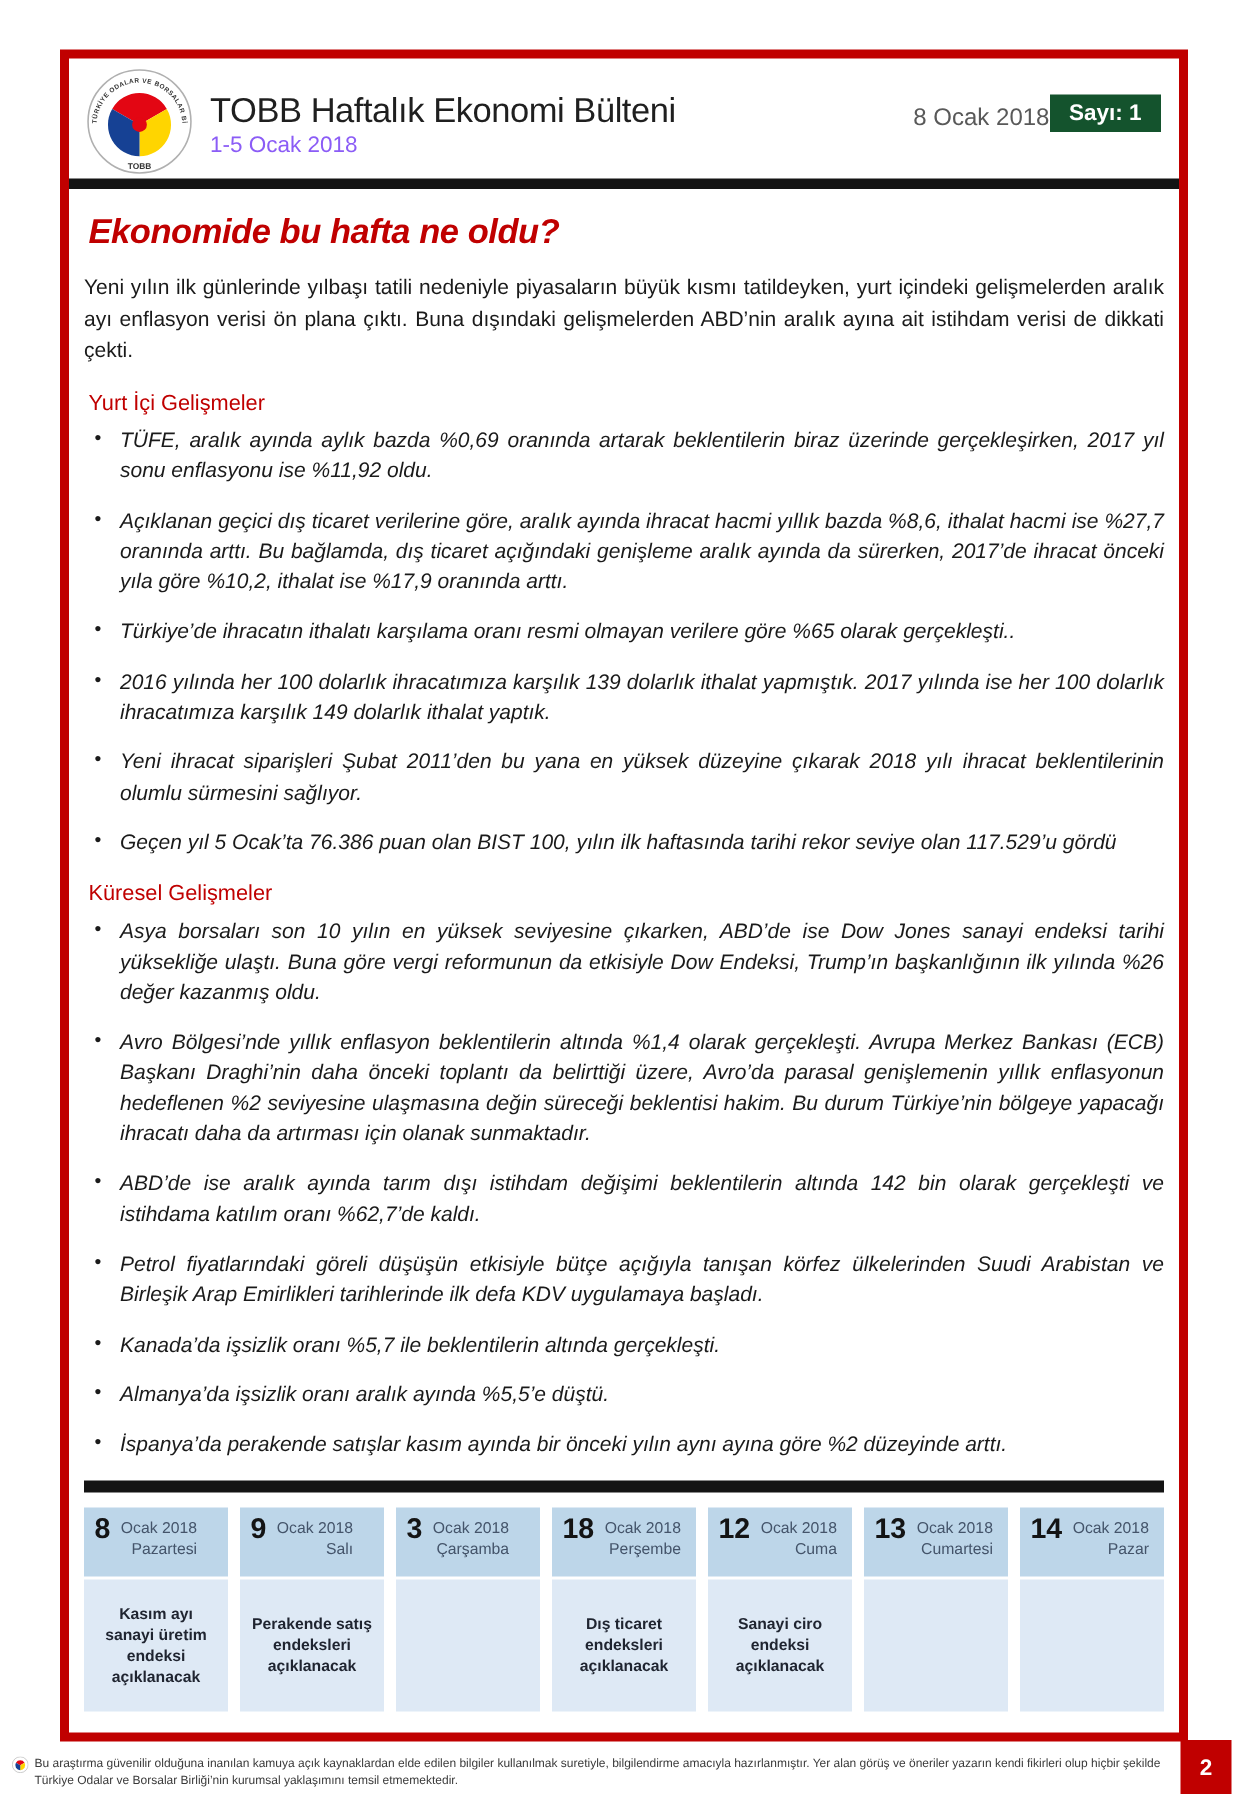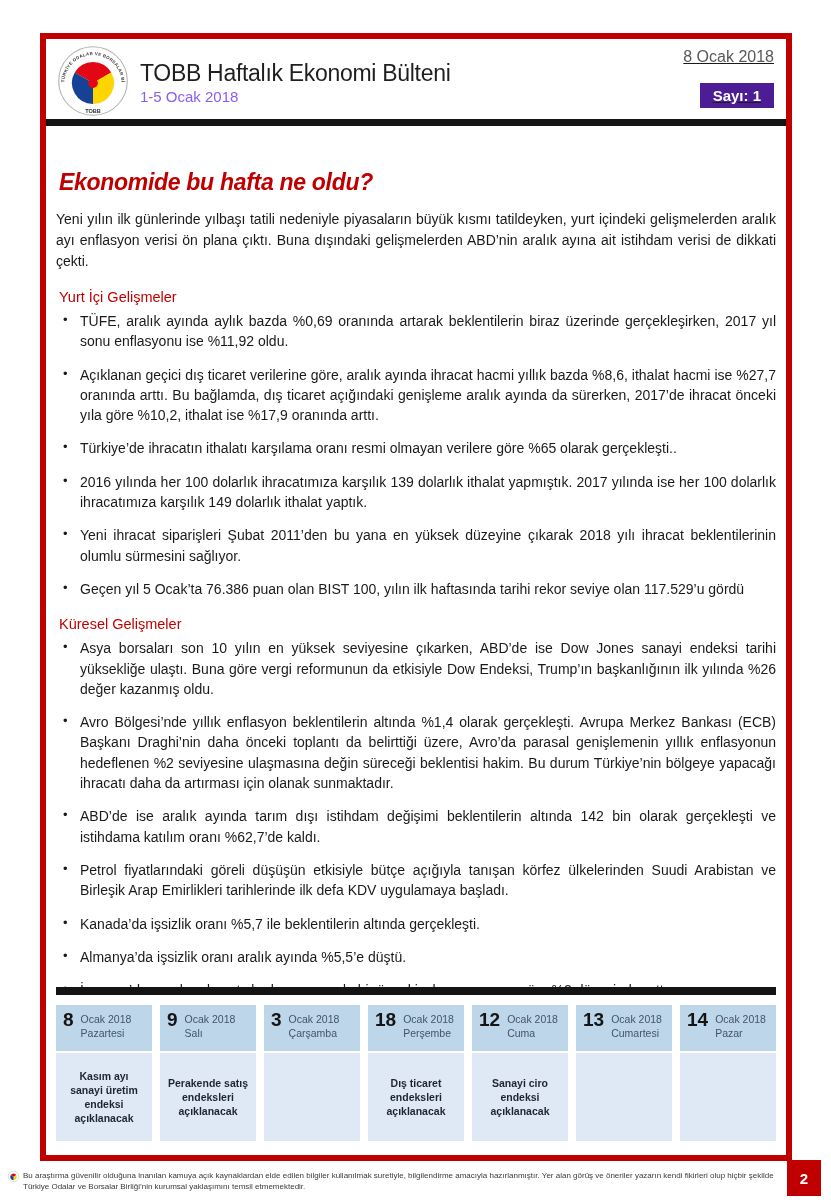--- a/index.html
+++ b/index.html
@@ -9,45 +9,45 @@
 
   .frame { position:absolute; left:40px; top:33px; width:752px; height:1128px;
     border:6px solid #C00000; background:#fff; display:flex; flex-direction:column; }
 
   
   .header { display:flex; align-items:flex-start; padding:7px 12px 0 12px; height:80px; flex:none; }
   .logo { width:70px; height:70px; flex:none; }
   .title-block { margin-left:12px; padding-top:14px; }
   .doc-title { font-size:23px; font-weight:400; color:#1f1f1f; letter-spacing:-0.3px; }
   .doc-subtitle { font-size:15px; color:#8b5cf6; margin-top:1px; }
-  .header-right { margin-left:auto; display:flex; flex-direction:column; align-items:flex-end;text-decoration:underline; }
+  .header-right { margin-left:auto; display:flex; flex-direction:row; align-items:flex-end; }
   .doc-date { font-size:16px; color:#595959; margin-top:2px; }
-  .issue-badge { margin-top:17px; background:#4c1d95; color:#fff; font-weight:bold;
+  .issue-badge { margin-top:17px; background:#14532d; color:#fff; font-weight:bold;
     font-size:15px; padding:4px 13px; }
   .divider { height:7px; background:#141414; flex:none; }
 
   
-  .content { flex:1; overflow:hidden; padding:6px 10px 0 10px;margin-top:28px; }
+  .content { flex:1; overflow:hidden; padding:6px 10px 0 10px; }
   .main-heading { color:#C00000; font-style:italic; font-weight:bold; font-size:23px;
     margin:9px 0 13px 3px; letter-spacing:-0.3px; }
   .intro { font-size:14px; line-height:1.5; text-align:justify; }
   .section-title { color:#C00000; font-size:14.5px; margin:17px 0 6px 3px; font-weight:400; }
   ul.bullets { list-style:none; }
   .bullet-item { display:flex; margin-bottom:13px; font-size:14px; line-height:1.45; }
   .bullet-marker { flex:none; width:24px; padding-left:7px; font-size:13px; }
-  .bullet-text { flex:1; text-align:justify; }
+  .bullet-text { flex:1; text-align:justify;font-style:italic; }
 
   
   .calendar-section { flex:none; padding:0 10px 14px 10px; }
   .calendar-bar { height:8px; background:#141414; }
   .calendar { display:flex; gap:8px; padding-top:10px; }
   .day-card { width:96px; flex:none; }
   .day-head { background:#BDD6E9; height:46px; padding:5px 4px 4px 7px; display:flex; gap:7px; }
   .day-num { font-size:19px; font-weight:bold; color:#141414; line-height:1.1; }
-  .day-date { font-size:10.5px; color:#44546a; line-height:1.3; padding-top:3px; }
+  .day-date { font-size:10.5px; color:#44546a; line-height:1.3; padding-top:3px;text-align:right; }
   .day-body { background:#DEE9F5; height:88px; margin-top:2px; display:flex;
     align-items:center; justify-content:center; text-align:center;
     font-size:10.5px; font-weight:bold; color:#1f2430; padding:4px 6px; line-height:1.35; }
 
   
   .footer { position:absolute; left:8px; top:1170px; width:772px; display:flex; gap:4px;
     font-size:8px; color:#3a3a3a; line-height:1.4; }
   .footer-icon { flex:none; width:11px; height:11px; margin-top:1px; }
   .page-num { position:absolute; left:787px; top:1160px; width:34px; height:36px;
     background:#C00000; color:#fff; font-weight:bold; font-size:15px;

